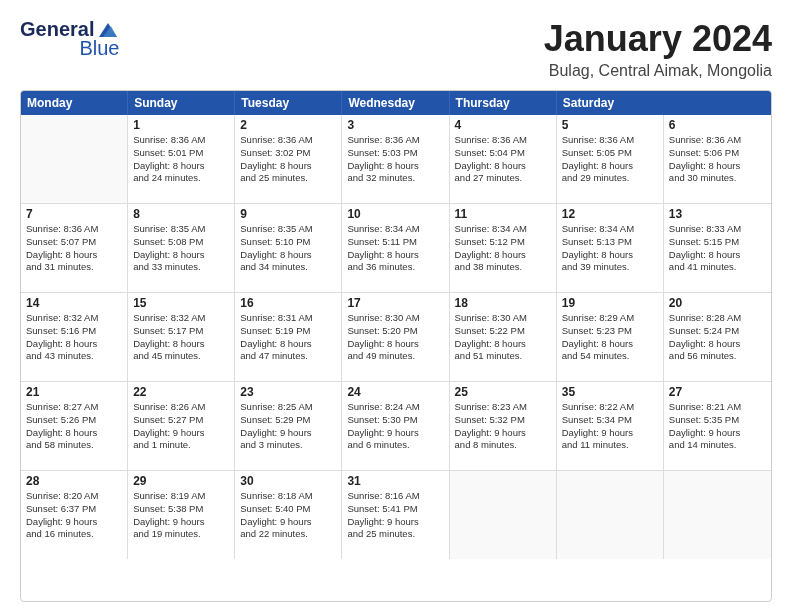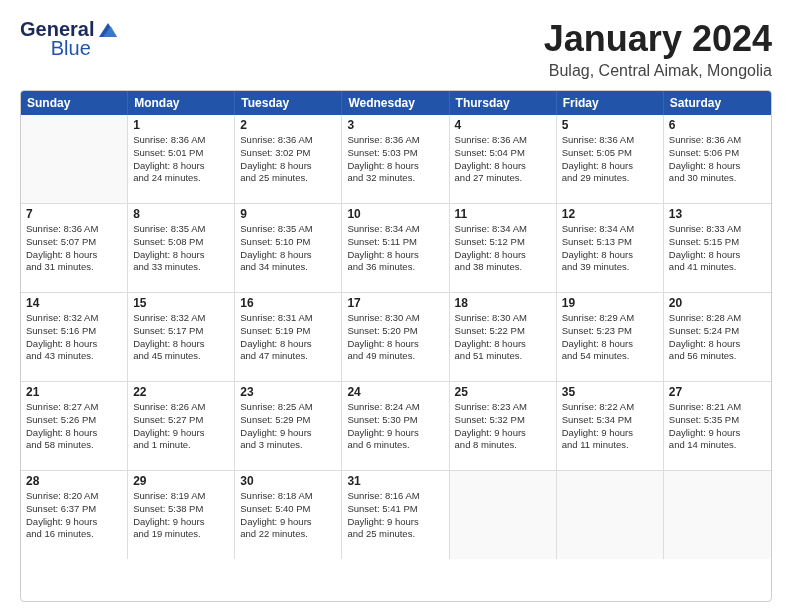--- a/index.html
+++ b/index.html
@@ -19,21 +19,21 @@
     }
     .header {
       display: flex;
       justify-content: space-between;
       align-items: flex-start;
       margin-bottom: 10px;
     }
     .logo {
       display: flex;
       flex-direction: column;
-      align-items: center;
+      align-items: flex-end;
     }
     .title-block {
       text-align: right;
     }
     .month-title {
       font-size: 36px;
       font-weight: bold;
       color: #222;
       margin-left: 20px;
     }
@@ -114,26 +114,25 @@
       <span style="font-size:20px; font-weight:normal; color:#2255aa; margin-top:-4px; margin-left:2px;">Blue</span>
     </div>
     <div class="title-block">
       <div class="month-title">January 2024</div>
       <div class="location">Bulag, Central Aimak, Mongolia</div>
     </div>
   </div>
 
   <div class="calendar">
     <div class="cal-header">
+      <div class="cal-header-cell">Monday</div>
       <div class="cal-header-cell">Sunday</div>
-      <div class="cal-header-cell">Monday</div>
       <div class="cal-header-cell">Tuesday</div>
       <div class="cal-header-cell">Wednesday</div>
       <div class="cal-header-cell">Thursday</div>
-      <div class="cal-header-cell">Friday</div>
       <div class="cal-header-cell">Saturday</div>
     </div>
     <div class="cal-body" id="cal-body">
     <div class="cal-row">
           <div class="cal-cell empty"></div>
           <div class="cal-cell">
             <span class="day-num">1</span>
             <span class="cell-line">Sunrise: 8:36 AM</span>
             <span class="cell-line">Sunset: 5:01 PM</span>
             <span class="cell-line">Daylight: 8 hours</span>

